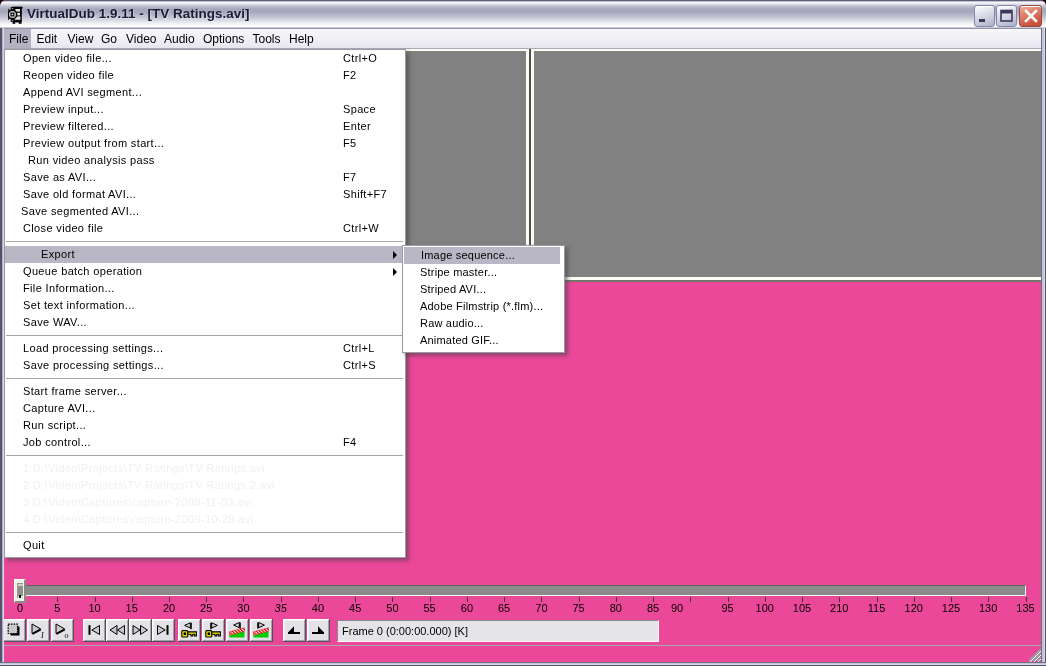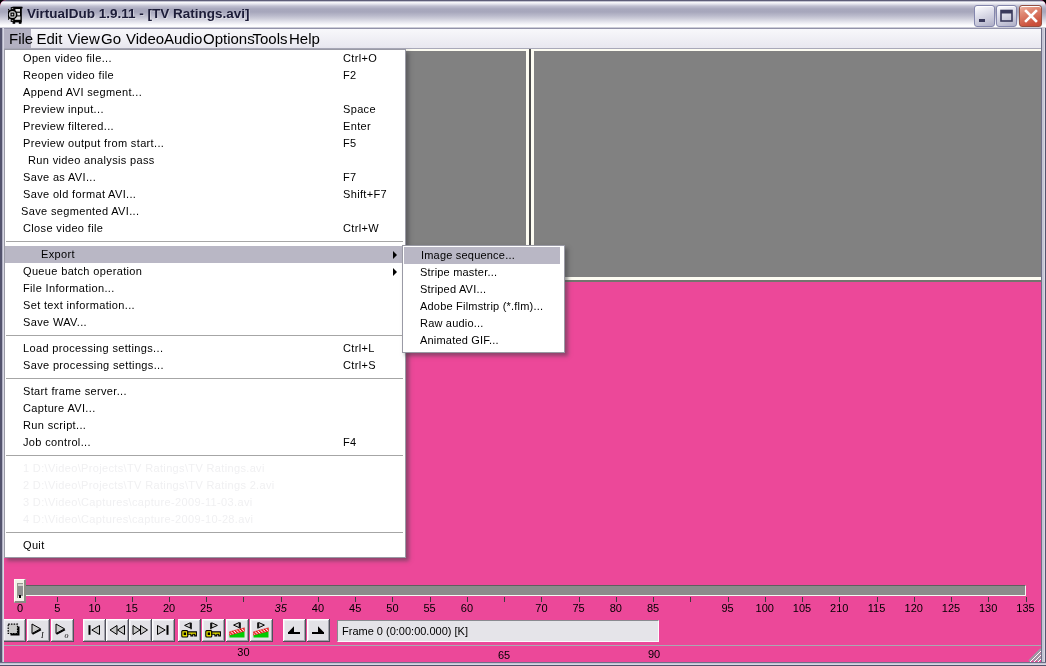--- a/index.html
+++ b/index.html
@@ -14,21 +14,21 @@
   #title-text{left:27px;top:6px;font-size:13.5px;font-weight:bold;color:#1c1c38;
     letter-spacing:0;text-shadow:1px 1px 0 rgba(255,255,255,0.35);}
   .capbtn{top:5px;width:19px;height:20px;border-radius:3px;border:1px solid #8486ad;
     background:linear-gradient(160deg,#ffffff 0%,#e6e6f0 30%,#c3c3d6 75%,#adadc6 100%);
     box-shadow:inset 0 1px 0 #ffffff;}
   #btn-close{left:1019px;width:21px;border:1px solid #934f41;
     background:linear-gradient(160deg,#f0b6a5 0%,#e08a75 30%,#cc523d 80%,#c54a36 100%);}
   
   #menubar{left:4px;top:29px;width:1038px;height:19px;
     background:linear-gradient(to bottom,#f8f8fb,#e8e7ef);border-bottom:1px solid #a9a9b9;}
-  .mb{position:absolute;top:3px;height:14px;line-height:14px;font-size:15px;color:#000;}
+  .mb{position:absolute;top:3px;height:14px;line-height:14px;font-size:12px;color:#000;}
   #mb-file-hl{left:0px;top:0px;width:27px;height:19px;background:#b3b1c2;}
   
   .pane{top:48px;height:226px;background:#818181;border:3px solid #fdfcf2;}
   #pane1{left:7px;width:516px;}
   #pane2{left:531px;width:511px;border-right:none;}
   #pane-sep{left:529px;top:48px;width:2px;height:232px;background:#4f4f4f;}
   #pane-under{left:7px;top:280px;width:1035px;height:2px;background:#74746e;}
   
   #fmenu{left:4px;top:49px;width:400px;height:507px;background:#fff;
     border:1px solid #9a9aa5;box-shadow:3px 3px 4px rgba(64,64,70,0.55);}
@@ -190,45 +190,45 @@
   <div class="num" style="left:37.2px;">5</div>
   <div class="tick" style="left:94.5px;"></div>
   <div class="num" style="left:74.5px;">10</div>
   <div class="tick" style="left:131.7px;"></div>
   <div class="num" style="left:111.7px;">15</div>
   <div class="tick" style="left:169.0px;"></div>
   <div class="num" style="left:149.0px;">20</div>
   <div class="tick" style="left:206.2px;"></div>
   <div class="num" style="left:186.2px;">25</div>
   <div class="tick" style="left:243.4px;"></div>
-  <div class="num" style="left:223.4px;margin-top:44px;">30</div>
+  <div class="num" style="left:223.4px;">30</div>
   <div class="tick" style="left:280.7px;"></div>
   <div class="num" style="left:260.7px;font-style:italic;">35</div>
   <div class="tick" style="left:317.9px;"></div>
   <div class="num" style="left:297.9px;">40</div>
   <div class="tick" style="left:355.2px;"></div>
   <div class="num" style="left:335.2px;">45</div>
   <div class="tick" style="left:392.4px;"></div>
   <div class="num" style="left:372.4px;">50</div>
   <div class="tick" style="left:429.6px;"></div>
   <div class="num" style="left:409.6px;">55</div>
   <div class="tick" style="left:466.9px;"></div>
   <div class="num" style="left:446.9px;">60</div>
   <div class="tick" style="left:504.1px;"></div>
-  <div class="num" style="left:484.1px;margin-top:47px;">65</div>
+  <div class="num" style="left:484.1px;">65</div>
   <div class="tick" style="left:541.4px;"></div>
   <div class="num" style="left:521.4px;">70</div>
   <div class="tick" style="left:578.6px;"></div>
   <div class="num" style="left:558.6px;">75</div>
   <div class="tick" style="left:615.8px;"></div>
   <div class="num" style="left:595.8px;">80</div>
   <div class="tick" style="left:653.1px;"></div>
   <div class="num" style="left:633.1px;">85</div>
   <div class="tick" style="left:690.3px;"></div>
-  <div class="num" style="left:634px;margin-top:46px;">90</div>
+  <div class="num" style="left:657px;">90</div>
   <div class="tick" style="left:727.6px;"></div>
   <div class="num" style="left:707.6px;">95</div>
   <div class="tick" style="left:764.8px;"></div>
   <div class="num" style="left:744.8px;">100</div>
   <div class="tick" style="left:802.0px;"></div>
   <div class="num" style="left:782.0px;">105</div>
   <div class="tick" style="left:839.3px;"></div>
   <div class="num" style="left:819.3px;">210</div>
   <div class="tick" style="left:876.5px;"></div>
   <div class="num" style="left:856.5px;">115</div>

